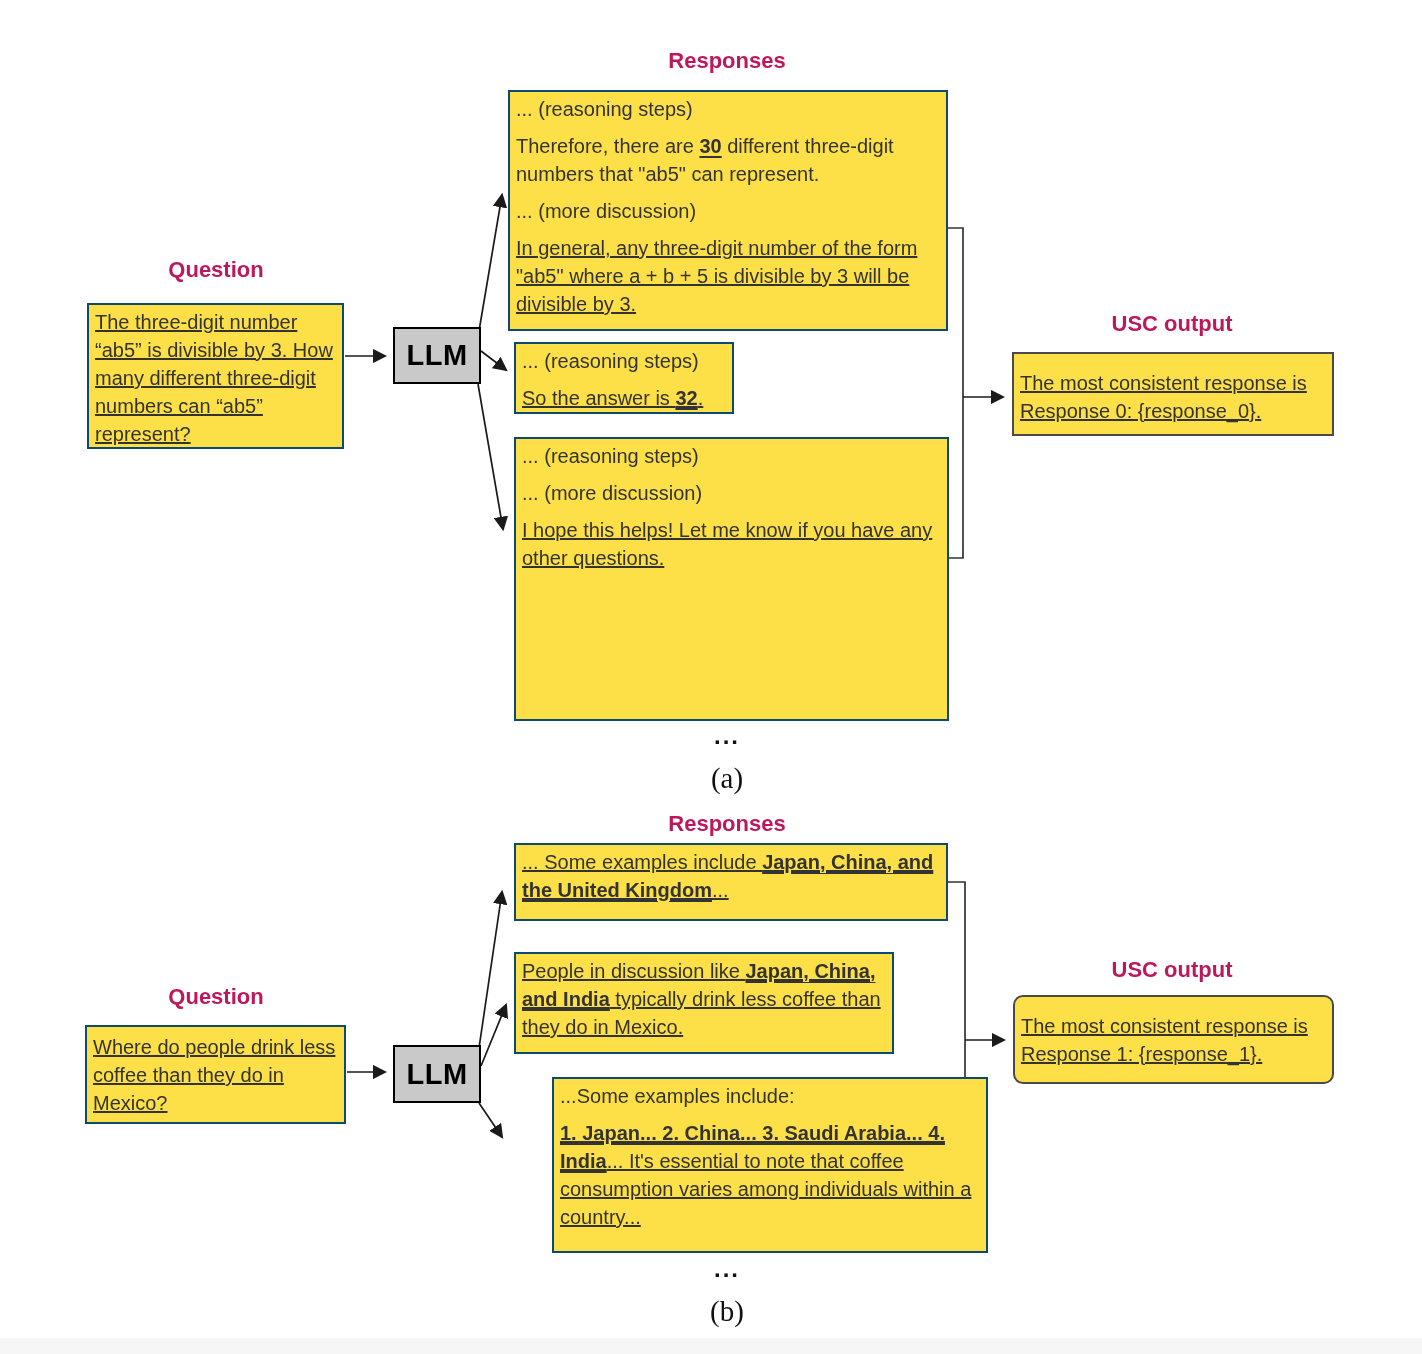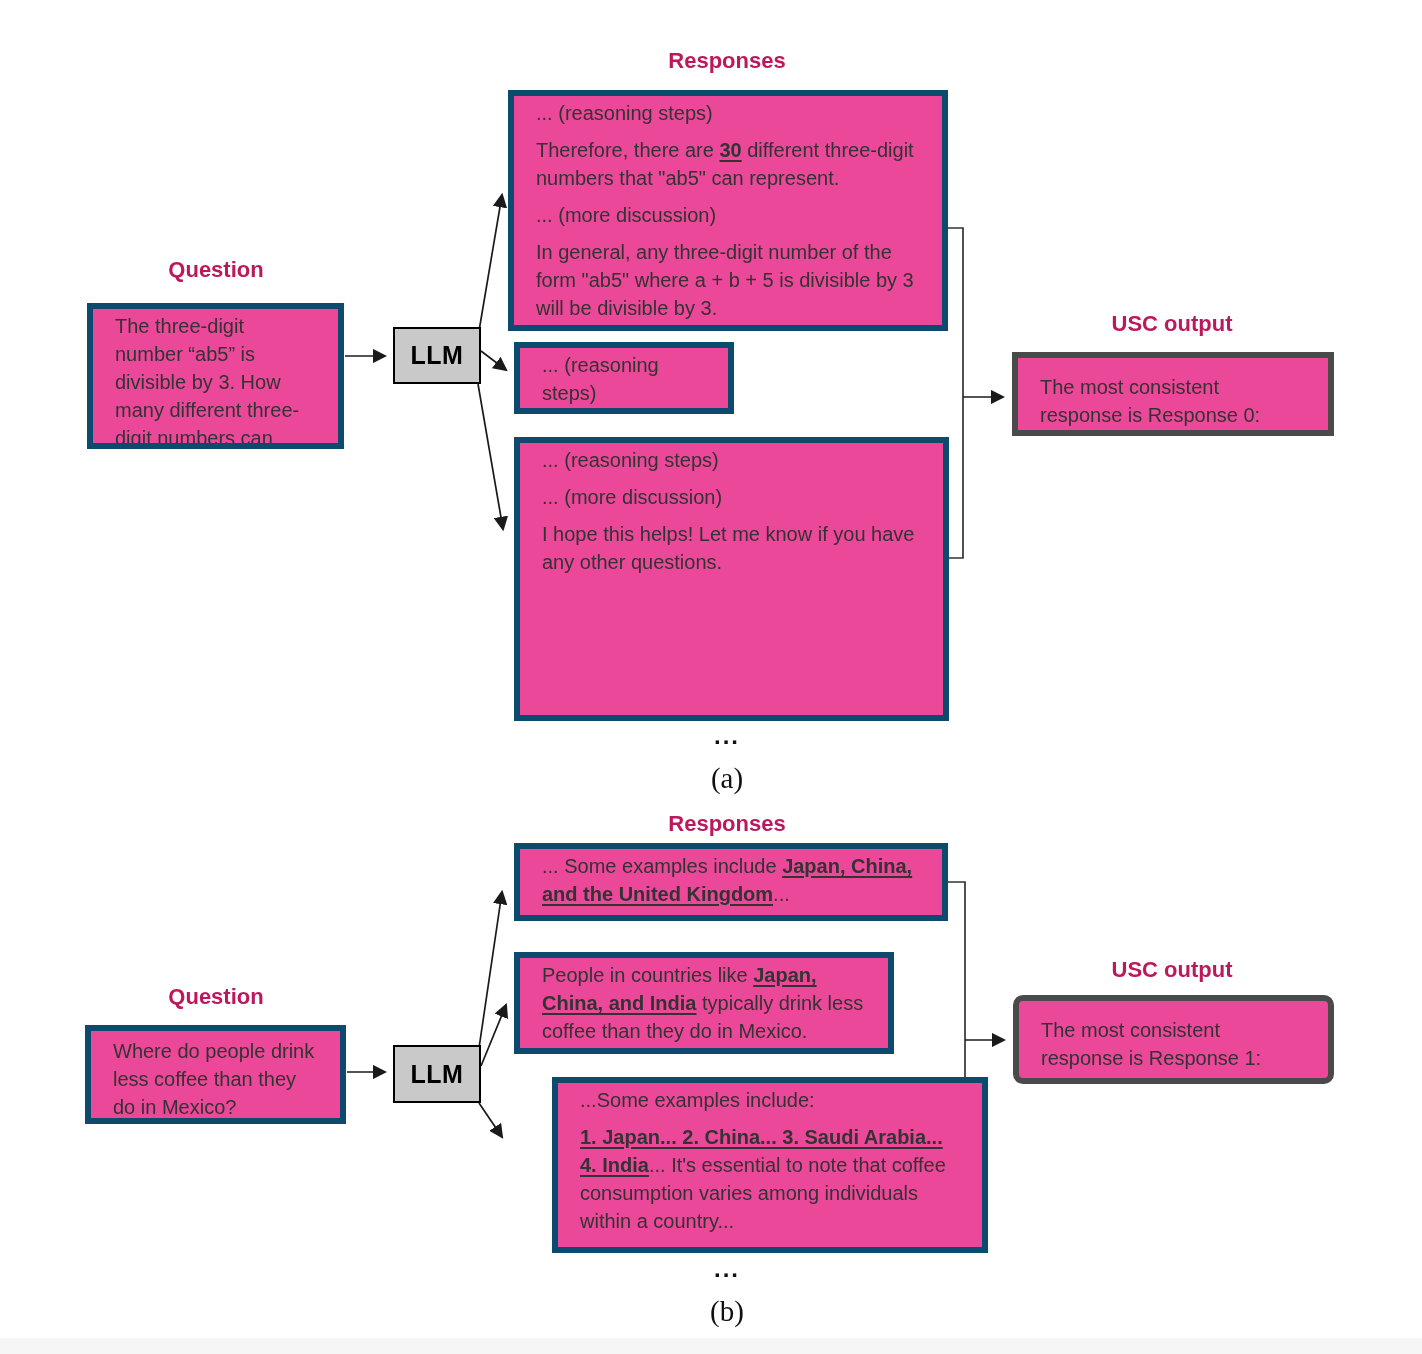--- a/index.html
+++ b/index.html
@@ -6,31 +6,31 @@
   .canvas{
     position:relative;width:1422px;height:1354px;background:#ffffff;
     font-family:"Liberation Sans",sans-serif;overflow:hidden;
   }
   .arrow-layer{position:absolute;left:0;top:0;width:1422px;height:1354px;pointer-events:none;}
   .h{
     position:absolute;font-weight:bold;font-size:22px;color:#be185d;
     text-align:center;white-space:nowrap;transform:translateX(-50%);
   }
   .box{
-    position:absolute;background:#ec4899;border:6px solid #0c4a6e;color:#333;
-    font-size:20px;line-height:28px;padding:3px 22px;box-sizing:border-box;overflow:hidden;
+    position:absolute;background:#fde047;border:2px solid #0c4a6e;color:#333;
+    font-size:20px;line-height:28px;padding:3px 6px;box-sizing:border-box;overflow:hidden;
   }
   .box p{margin:0 0 9px 0;}
-  .box p:last-child{margin-bottom:0;}
+  .box p:last-child{margin-bottom:0;text-decoration:underline;}
   .usc{border-color:#4a4a4a;padding-top:15px;}
   .em{font-weight:bold;text-decoration:underline;text-decoration-thickness:2px;text-underline-offset:3px;}
   .llm{
     position:absolute;background:#c9c9c9;border:2px solid #000;box-sizing:border-box;
     display:flex;align-items:center;justify-content:center;
-    font-weight:bold;font-size:25px;color:#000;letter-spacing:0.5px;
+    font-weight:bold;font-size:29px;color:#000;letter-spacing:0.5px;
   }
   .dots{
     position:absolute;font-weight:bold;font-size:24px;letter-spacing:2px;color:#111;
     transform:translateX(-50%);white-space:nowrap;
   }
   .cap{
     position:absolute;font-family:"Liberation Serif","DejaVu Serif",serif;
     font-size:29px;color:#111;transform:translateX(-50%);white-space:nowrap;
   }
   .footer-band{position:absolute;left:0;top:1338px;width:1422px;height:16px;background:#f6f6f6;}
@@ -114,21 +114,21 @@
 
   <div class="llm" style="left:393px;top:1045px;width:88px;height:58px;">
     <span>LLM</span>
   </div>
 
   <div class="box" style="left:514px;top:843px;width:434px;height:78px;">
     <p><span>... Some examples include </span><span class="em">Japan, China, and the United Kingdom</span><span>...</span></p>
   </div>
 
   <div class="box" style="left:514px;top:952px;width:380px;height:102px;">
-    <p><span>People in countries like </span><span class="em">Japan, China, and India</span><span> typically drink less coffee than they do in Mexico.</span></p>
+    <p><span>People in discussion like </span><span class="em">Japan, China, and India</span><span> typically drink less coffee than they do in Mexico.</span></p>
   </div>
 
   <div class="box" style="left:508px;top:1077px;width:436px;height:176px;margin-left:44px;">
     <p><span>...Some examples include:</span></p>
     <p><span class="em">1. Japan... 2. China... 3. Saudi Arabia... 4. India</span><span>... It's essential to note that coffee consumption varies among individuals within a country...</span></p>
   </div>
 
   <div class="dots" style="left:727px;top:1255px;">...</div>
 
   <div class="h" style="left:1172px;top:957px;">USC output</div>

